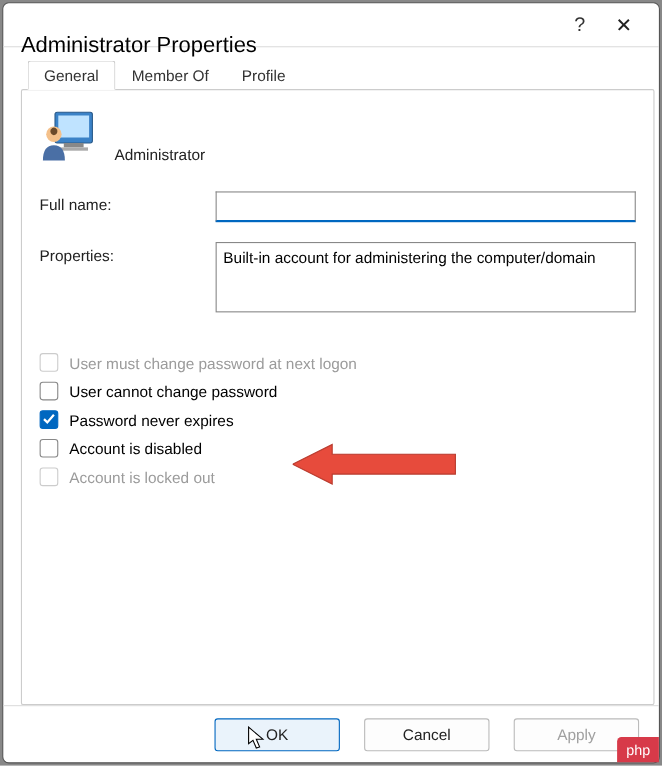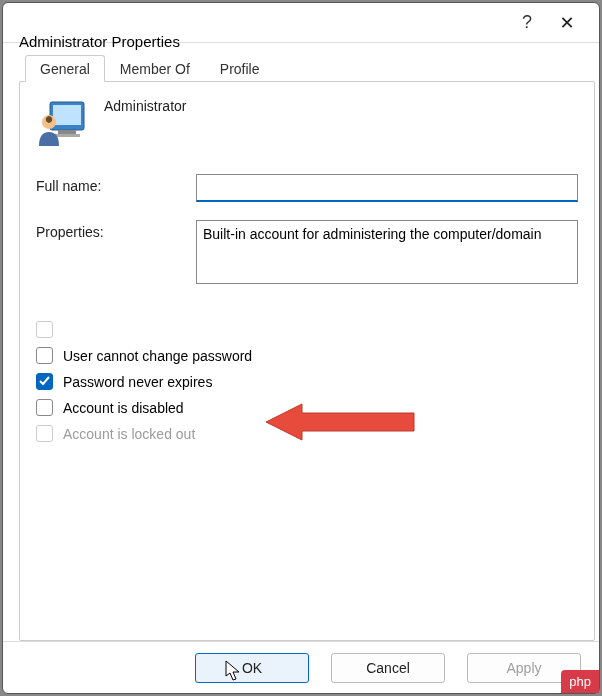--- a/index.html
+++ b/index.html
@@ -21,21 +21,21 @@
   display: flex;
   flex-direction: column;
 }
 .titlebar {
   display: flex;
   align-items: center;
   height: 40px;
   padding: 0 12px 0 16px;
   border-bottom: 1px solid #ddd;
 }
-.titlebar .title { font-size: 15px; flex: 1; margin-top: 38px; }
+.titlebar .title { font-size: 20px; flex: 1; margin-top: 38px; }
 .titlebar .help { font-size: 18px; width: 40px; text-align: center; color: #333; }
 .titlebar .close { font-size: 18px; width: 40px; text-align: center; color: #222; }
 .content {
   flex: 1;
   padding: 10px 4px 0 16px;
   position: relative;
 }
 .tabs {
   display: flex;
   align-items: flex-end;
@@ -60,21 +60,21 @@
   z-index: 2;
   margin-bottom: -1px;
 }
 .panel {
   border: 1px solid #ccc;
   border-radius: 2px;
   padding: 16px 16px 16px 16px;
   height: 560px;
   position: relative;
 }
-.id-row { display: flex; align-items: flex-start; gap: 18px; margin-bottom: 26px; }
+.id-row { display: flex; align-items: flex-end; gap: 18px; margin-bottom: 26px; }
 .user-icon svg { display: block; }
 .account-name { font-size: 14px; color: #222; }
 .field-row { display: flex; align-items: flex-start; margin-bottom: 18px; }
 .field-label { width: 160px; font-size: 14px; color: #222; padding-top: 4px; }
 .text-input {
   flex: 1;
   height: 28px;
   padding: 3px 6px;
   font-size: 14px;
   border: 1px solid #888;
@@ -195,20 +195,21 @@
 
       <div class="field-row">
         <div class="field-label">Properties:</div>
         <textarea class="textarea" style="">Built-in account for administering the computer/domain</textarea>
       </div>
 
       <div style="height:10px"></div>
 
       <div class="cb-row disabled">
         <span class="cb disabled"></span>
+        <span>User must change password at next logon</span>
       </div>
 
       <div class="cb-row">
         <span class="cb"></span>
         <span>User cannot change password</span>
       </div>
 
       <div class="cb-row">
         <span class="cb checked">
             <svg width="11" height="11" viewBox="0 0 11 11">

